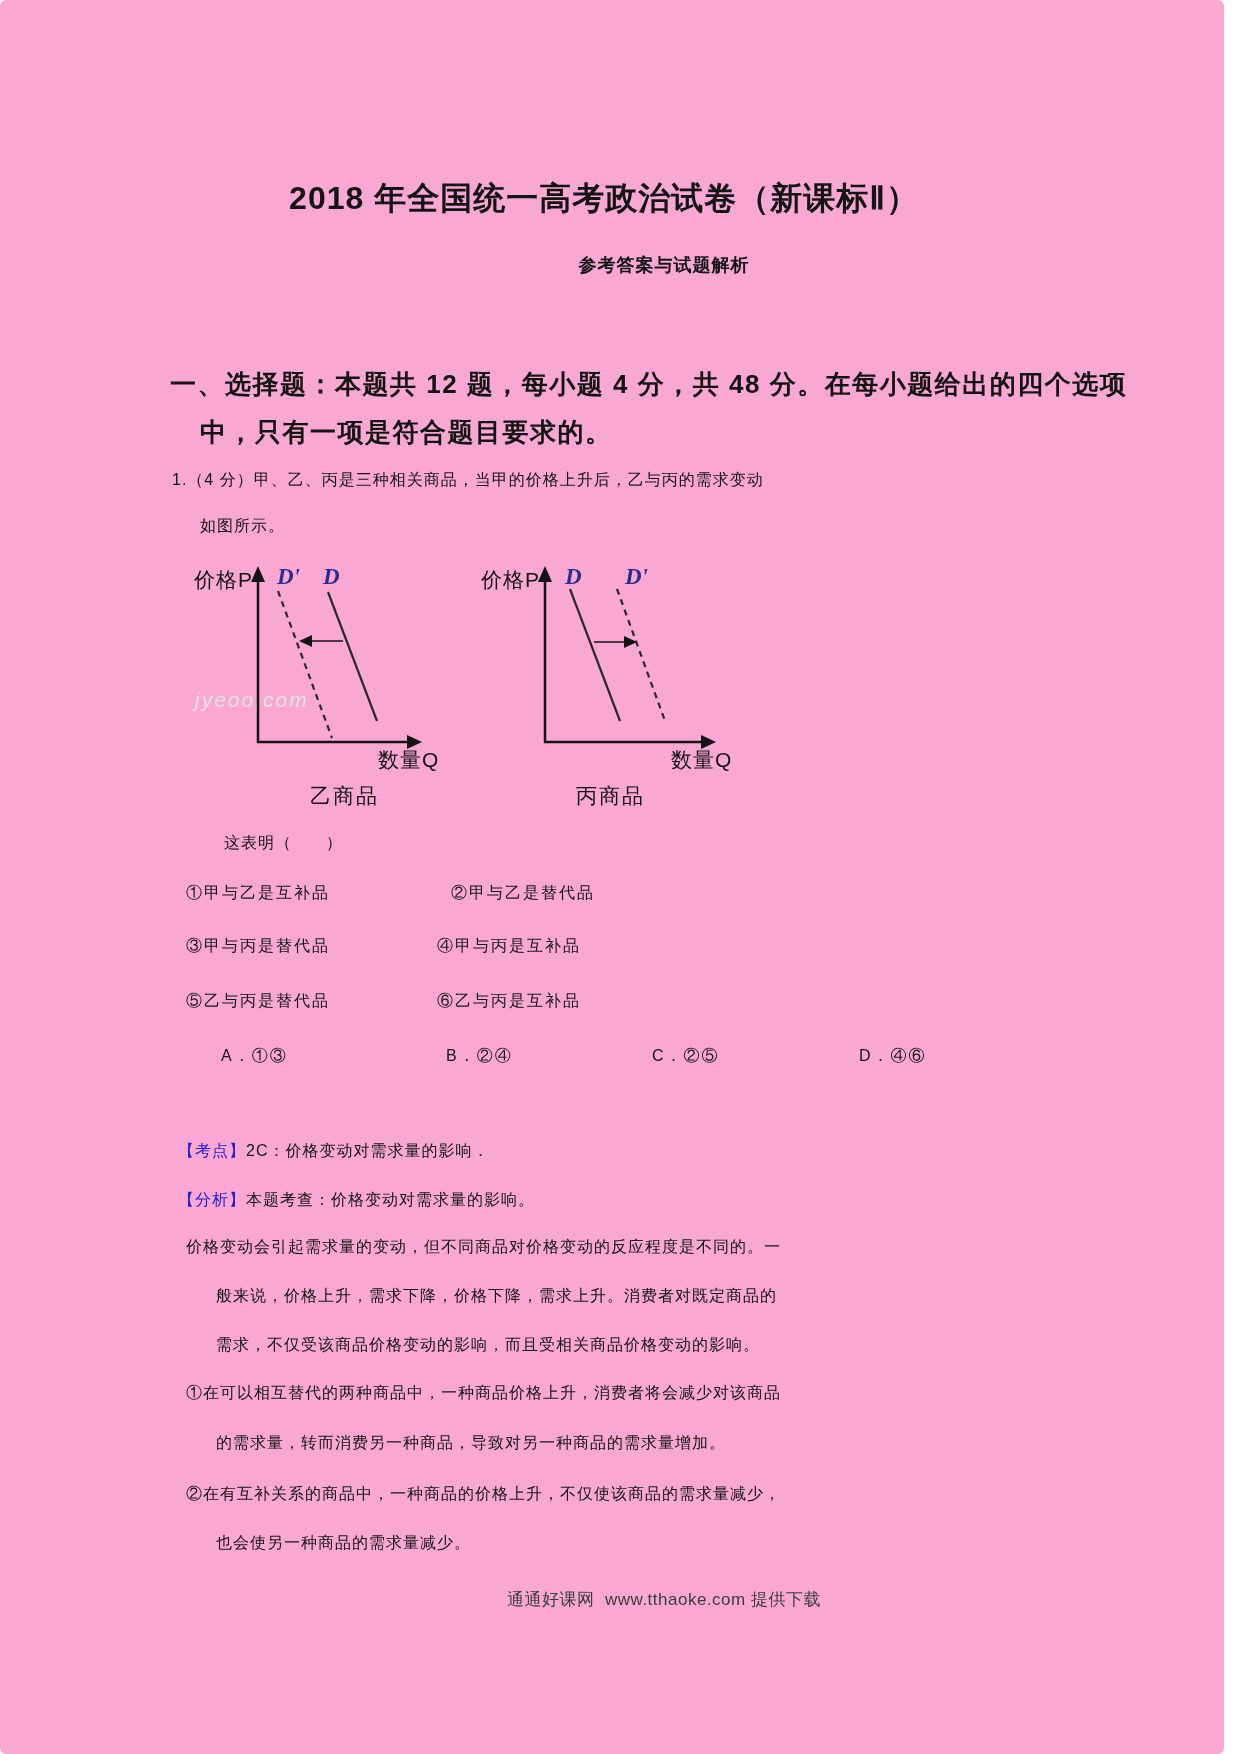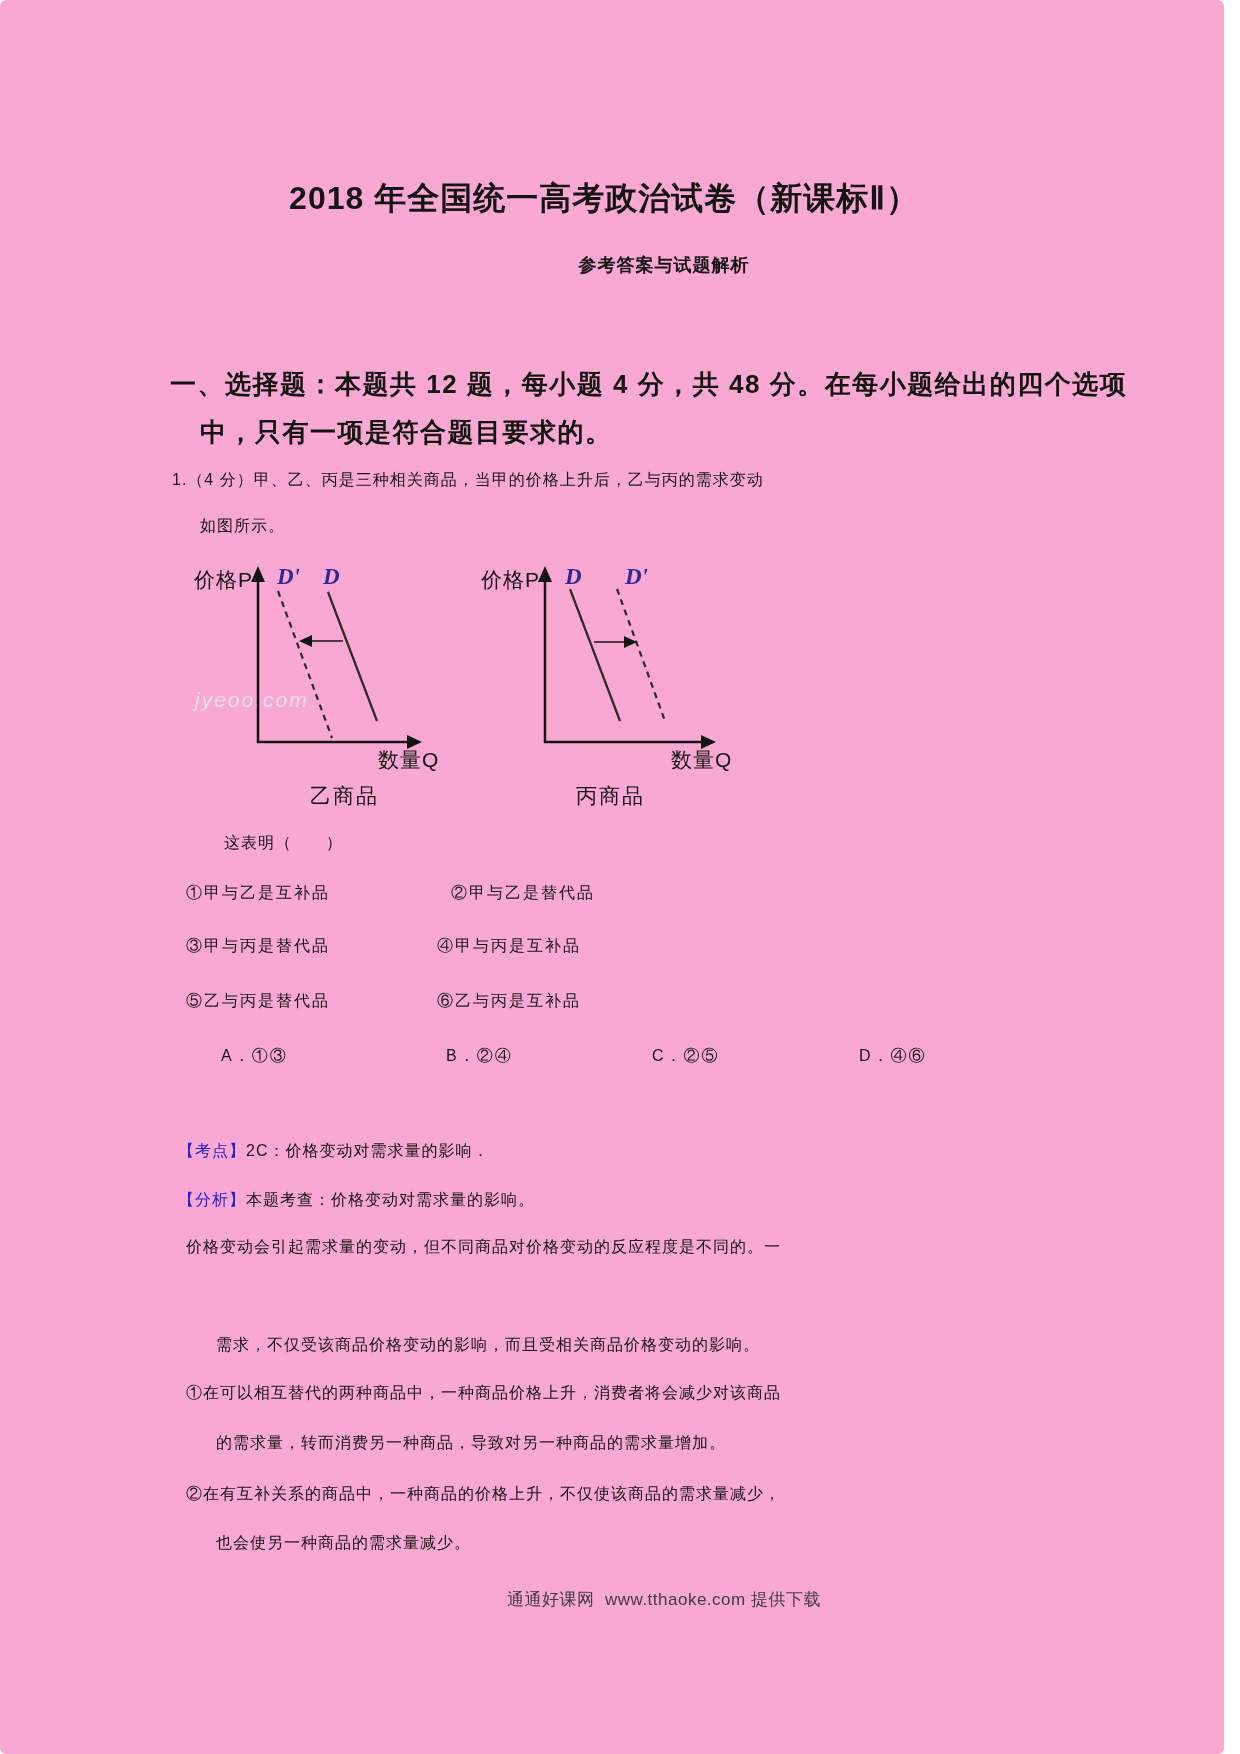--- a/index.html
+++ b/index.html
@@ -104,20 +104,21 @@
   <div class="line ch cha">A．①③</div>
   <div class="line ch chb">B．②④</div>
   <div class="line ch chc">C．②⑤</div>
   <div class="line ch chd">D．④⑥</div>
 
   <div class="line kaodian"><span class="blue">【考点】</span><span>2C：价格变动对需求量的影响．</span></div>
 
   <div class="line fenxi"><span class="blue">【分析】</span><span>本题考查：价格变动对需求量的影响。</span></div>
 
   <div class="line p1l1">价格变动会引起需求量的变动，但不同商品对价格变动的反应程度是不同的。一</div>
+  <div class="line p1l2">般来说，价格上升，需求下降，价格下降，需求上升。消费者对既定商品的</div>
   <div class="line p1l3">需求，不仅受该商品价格变动的影响，而且受相关商品价格变动的影响。</div>
   <div class="line p2l1">①在可以相互替代的两种商品中，一种商品价格上升，消费者将会减少对该商品</div>
   <div class="line p2l2">的需求量，转而消费另一种商品，导致对另一种商品的需求量增加。</div>
   <div class="line p3l1">②在有互补关系的商品中，一种商品的价格上升，不仅使该商品的需求量减少，</div>
   <div class="line p3l2">也会使另一种商品的需求量减少。</div>
 
   <div class="line footer center">通通好课网  www.tthaoke.com 提供下载</div>
 
 </div>
 

